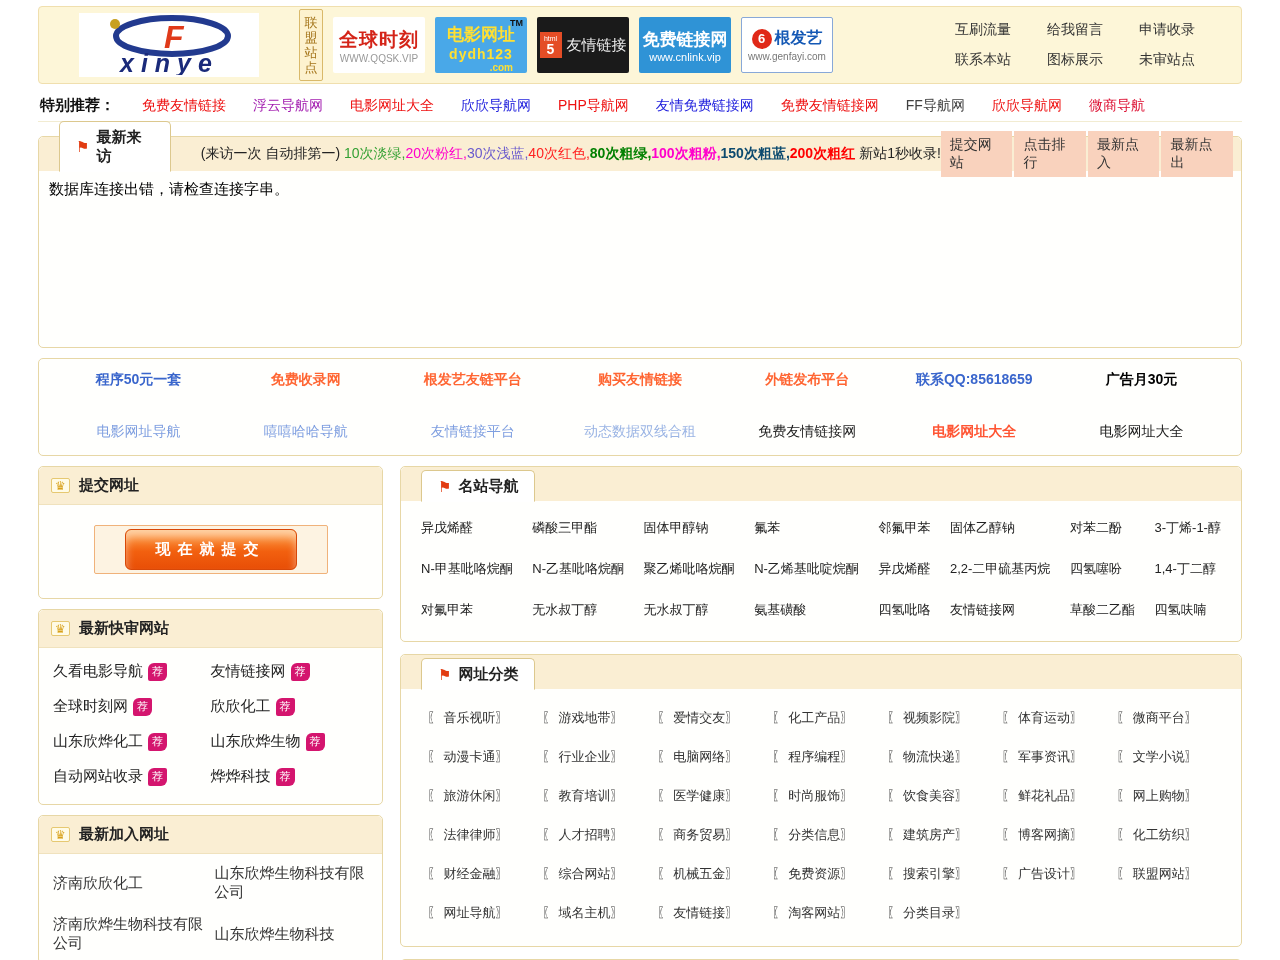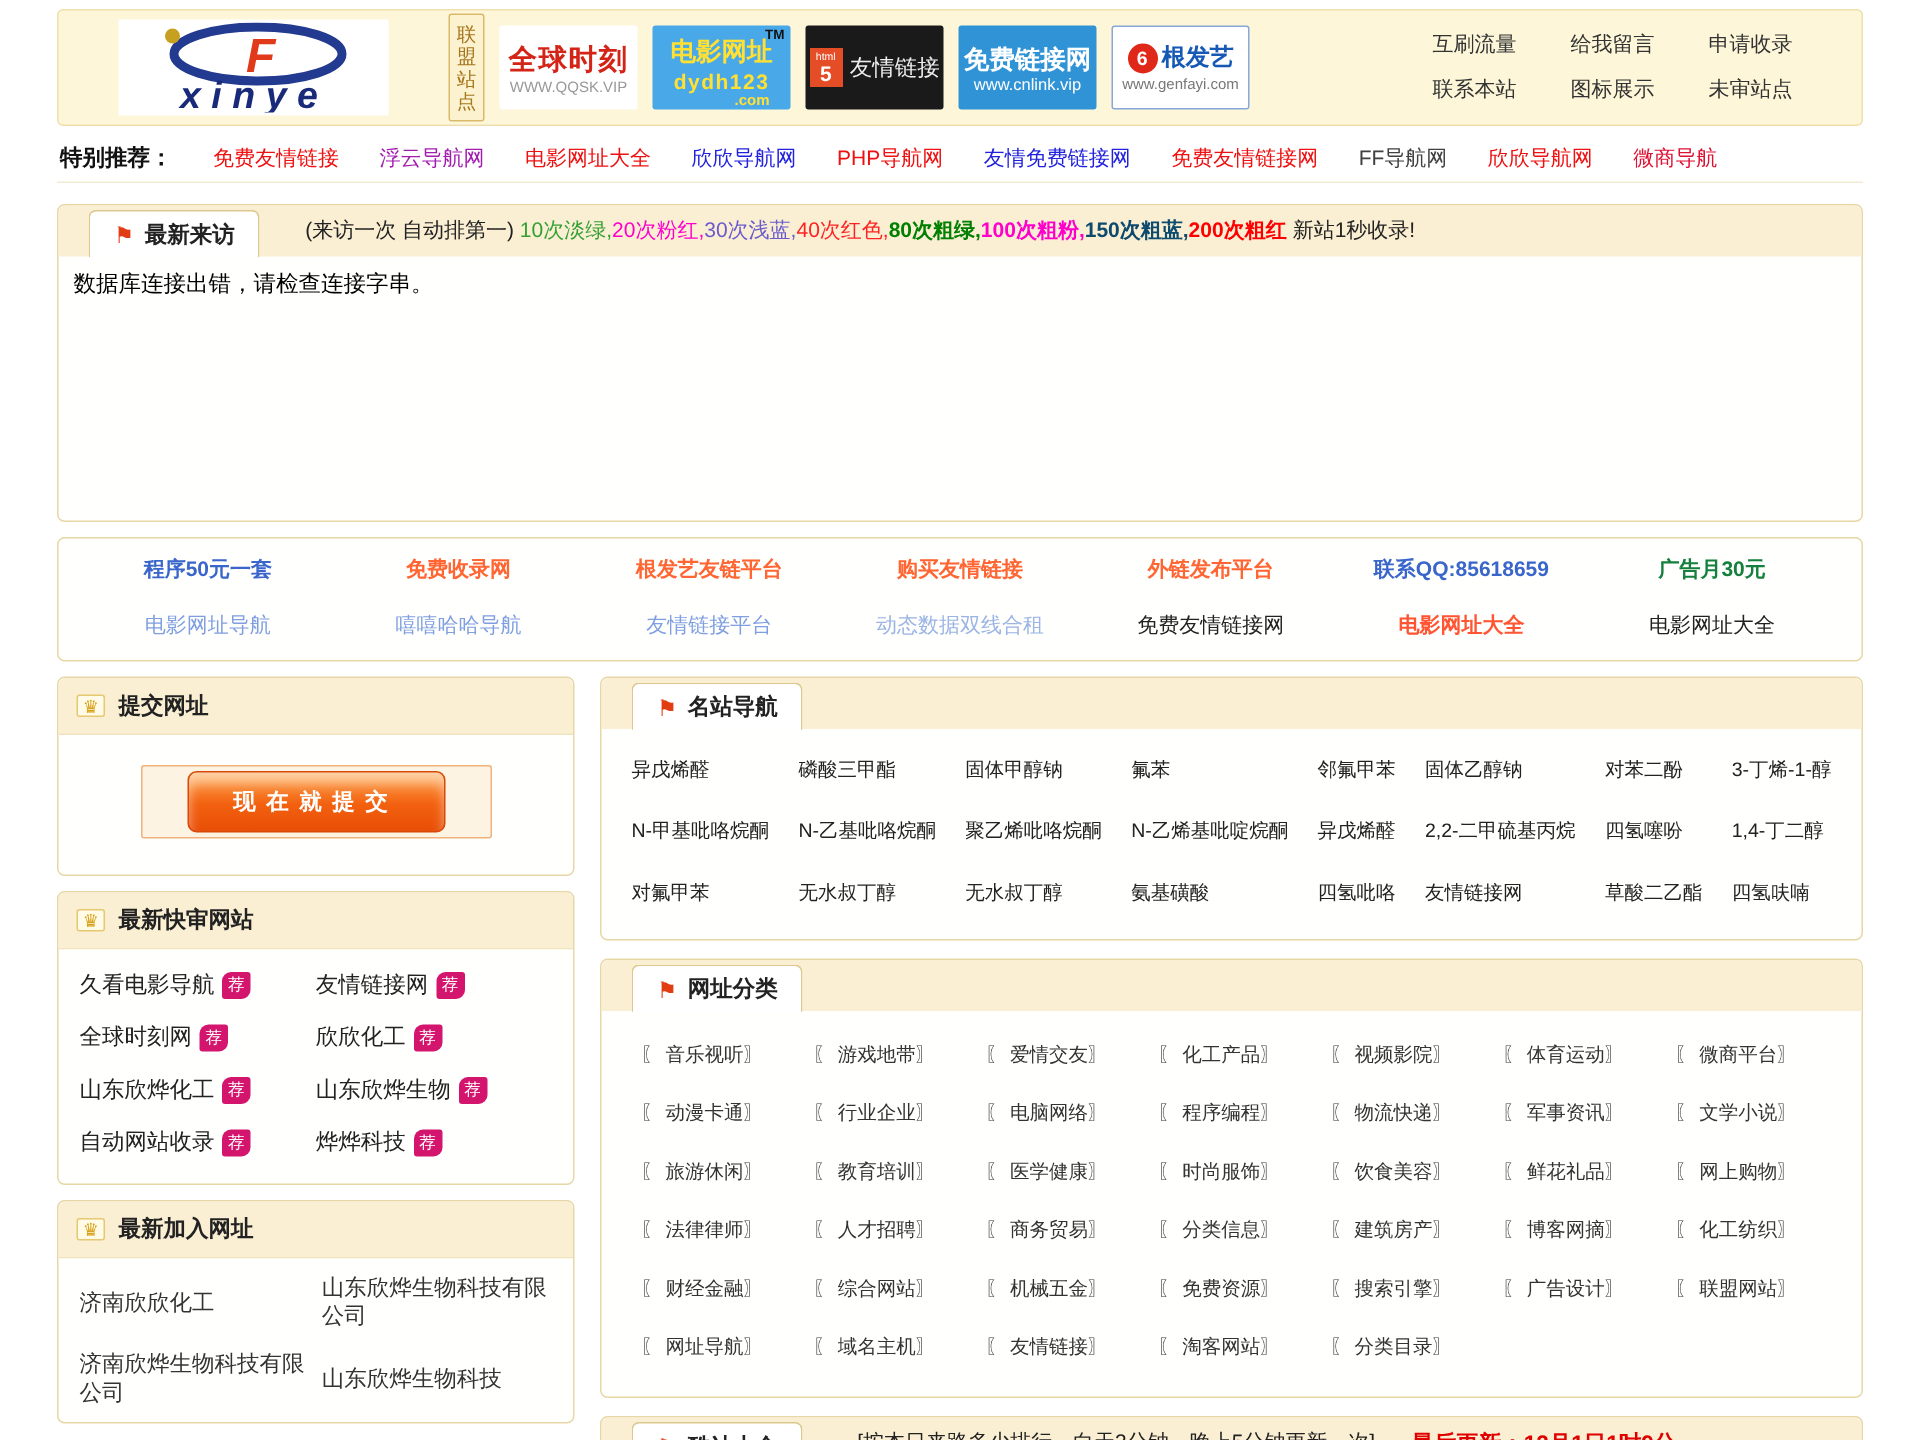--- a/index.html
+++ b/index.html
@@ -48,21 +48,21 @@
        margin-left:12px;align-self:flex-end;position:relative;top:1px}
   .flag{color:#e23c12;font-size:15px;font-style:normal}
   
   .segwrap{display:flex;align-items:center;margin-left:30px;font-size:14px;white-space:nowrap}
   .seg.b{font-weight:bold}
   .vtail{color:#222;margin-left:4px}
   .vbtns{margin-left:auto;display:flex;gap:2px}
   .vbtn{background:#f9d2bd;padding:5px 9px;font-size:14px;color:#333}
   .vbody{height:176px;padding:9px 10px;font-size:15px;color:#000000}
   
-  .ads{padding:12px 16px 14px;display:grid;grid-template-columns:repeat(7,1fr);row-gap:19px;text-align:center;font-size:14px}
+  .ads{padding:12px 16px 14px;display:grid;grid-template-columns:repeat(7,1fr);row-gap:34px;text-align:center;font-size:14px}
   .ads a.b{font-weight:bold}
   
   .cols{display:flex;gap:17px}
   .side{width:345px;flex:none}
   .mainc{flex:1;min-width:0}
   .shead{background:#faeed3;padding:9px 12px;font-weight:bold;font-size:15px;display:flex;gap:9px;align-items:center;
          border-bottom:1px solid #f0e2bd;border-radius:5px 5px 0 0}
   .crown{color:#d8a018;border:1px solid #e6c871;background:#fffbe6;font-size:12px;width:19px;height:15px;
          line-height:14px;text-align:center;border-radius:2px;font-style:normal}
   .submit-body{padding:20px 0 24px;display:flex;justify-content:center}
@@ -165,34 +165,40 @@
         <span class="seg" style="color: rgb(51, 160, 51);">10次淡绿,</span>
         <span class="seg" style="color: rgb(255, 0, 204);">20次粉红,</span>
         <span class="seg" style="color: rgb(106, 90, 205);">30次浅蓝,</span>
         <span class="seg" style="color: rgb(255, 34, 34);">40次红色,</span>
         <span class="seg b" style="color: rgb(0, 128, 0);">80次粗绿,</span>
         <span class="seg b" style="color: rgb(255, 0, 204);">100次粗粉,</span>
         <span class="seg b" style="color: #0c4a6e;">150次粗蓝,</span>
         <span class="seg b" style="color: rgb(255, 0, 0);">200次粗红</span>
         <span class="vtail">新站1秒收录!</span>
       </div>
+      <div class="vbtns">
+        <a class="vbtn">提交网站</a>
+        <a class="vbtn">点击排行</a>
+        <a class="vbtn">最新点入</a>
+        <a class="vbtn">最新点出</a>
+      </div>
     </div>
     <div class="vbody">
       <span>数据库连接出错，请检查连接字串。</span>
     </div>
   </div>
 
   <div class="box ads">
     <a class="b" style="color: rgb(58, 102, 204);">程序50元一套</a>
     <a class="b" style="color: rgb(255, 102, 51);">免费收录网</a>
     <a class="b" style="color: rgb(255, 102, 51);">根发艺友链平台</a>
     <a class="b" style="color: rgb(255, 102, 51);">购买友情链接</a>
     <a class="b" style="color: rgb(255, 102, 51);">外链发布平台</a>
     <a class="b" style="color: rgb(58, 102, 204);">联系QQ:85618659</a>
-    <a class="b" style="color: #15803d;">广告月30元</a>
+    <a class="b" style="color: #000000;">广告月30元</a>
     <a style="color: rgb(127, 159, 224);">电影网址导航</a>
     <a style="color: rgb(127, 159, 224);">嘻嘻哈哈导航</a>
     <a style="color: rgb(127, 159, 224);">友情链接平台</a>
     <a style="color: rgb(154, 180, 228);">动态数据双线合租</a>
     <a style="color: rgb(34, 34, 34);">免费友情链接网</a>
     <a class="b" style="color: rgb(255, 85, 51);">电影网址大全</a>
     <a style="color: rgb(34, 34, 34);">电影网址大全</a>
   </div>
 
   <div class="cols">

